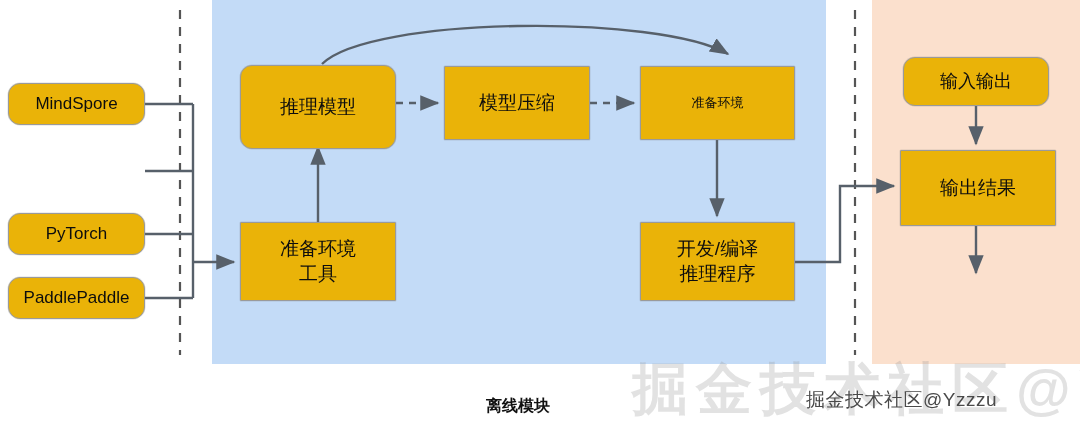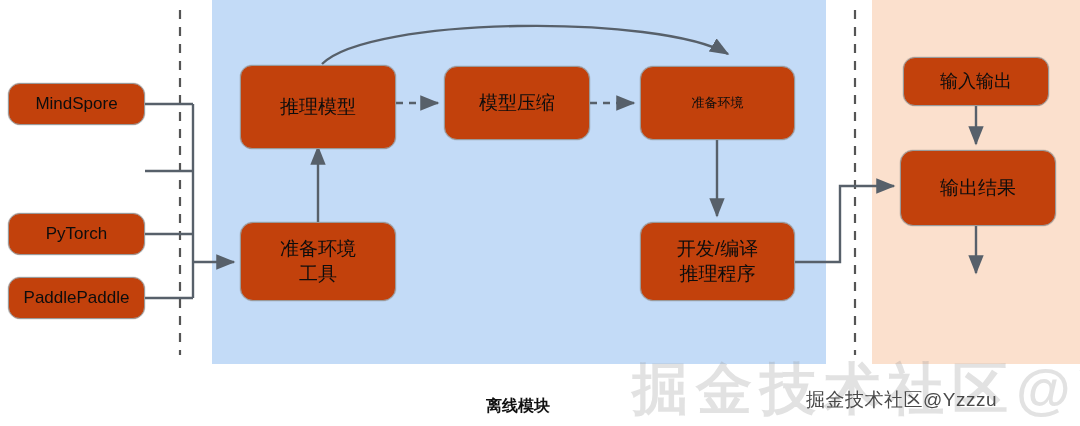--- a/index.html
+++ b/index.html
@@ -37,32 +37,32 @@
     position: absolute;
     left: 0;
     top: 0;
     width: 1080px;
     height: 426px;
     pointer-events: none;
   }
   .node {
     position: absolute;
     box-sizing: border-box;
-    background: #c2410c;
+    background: #eab308;
     border: 1.6px solid #9a9a9a;
     display: flex;
     align-items: center;
     justify-content: center;
     text-align: center;
     color: #0d0d0d;
     line-height: 1.28;
     box-shadow: 0 0 0 0.5px rgba(120,120,120,0.25);
   }
   .node.rounded { border-radius: 12px; }
-  .node.sharp   { border-radius: 13px; text-align: center; }
+  .node.sharp   { border-radius: 1px; text-align: center; }
   .node .label { display: block; white-space: pre-line; }
 
   
   .fw {
     left: 8px;
     width: 137px;
     height: 42px;
     font-size: 17px;
     border-radius: 11px;
   }

